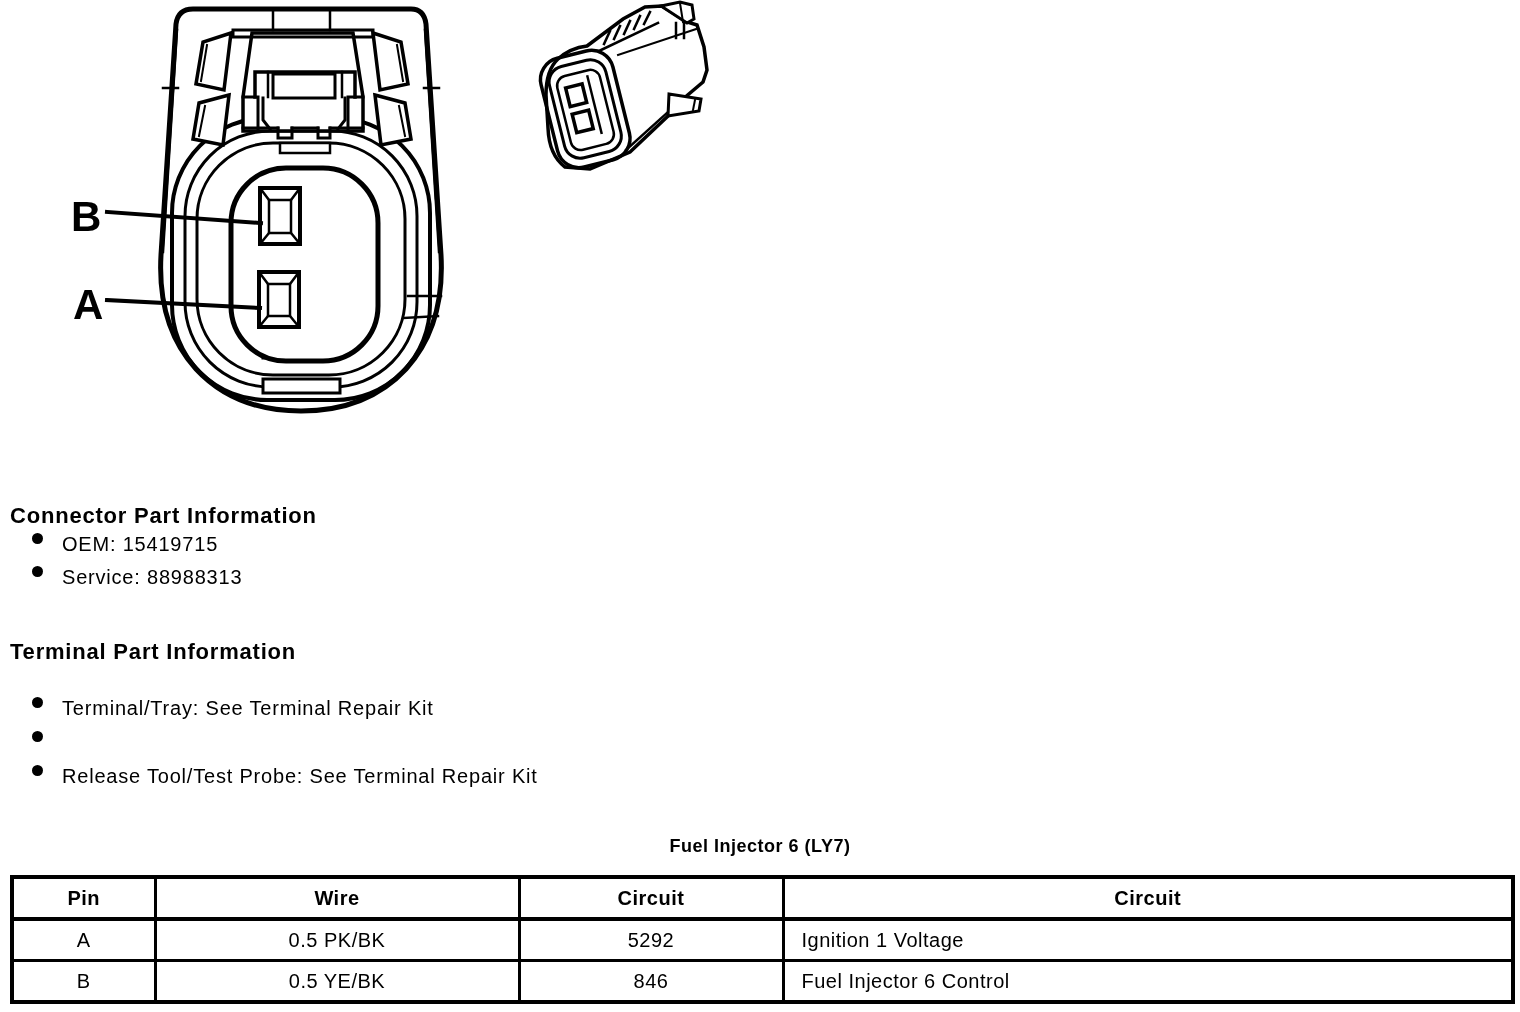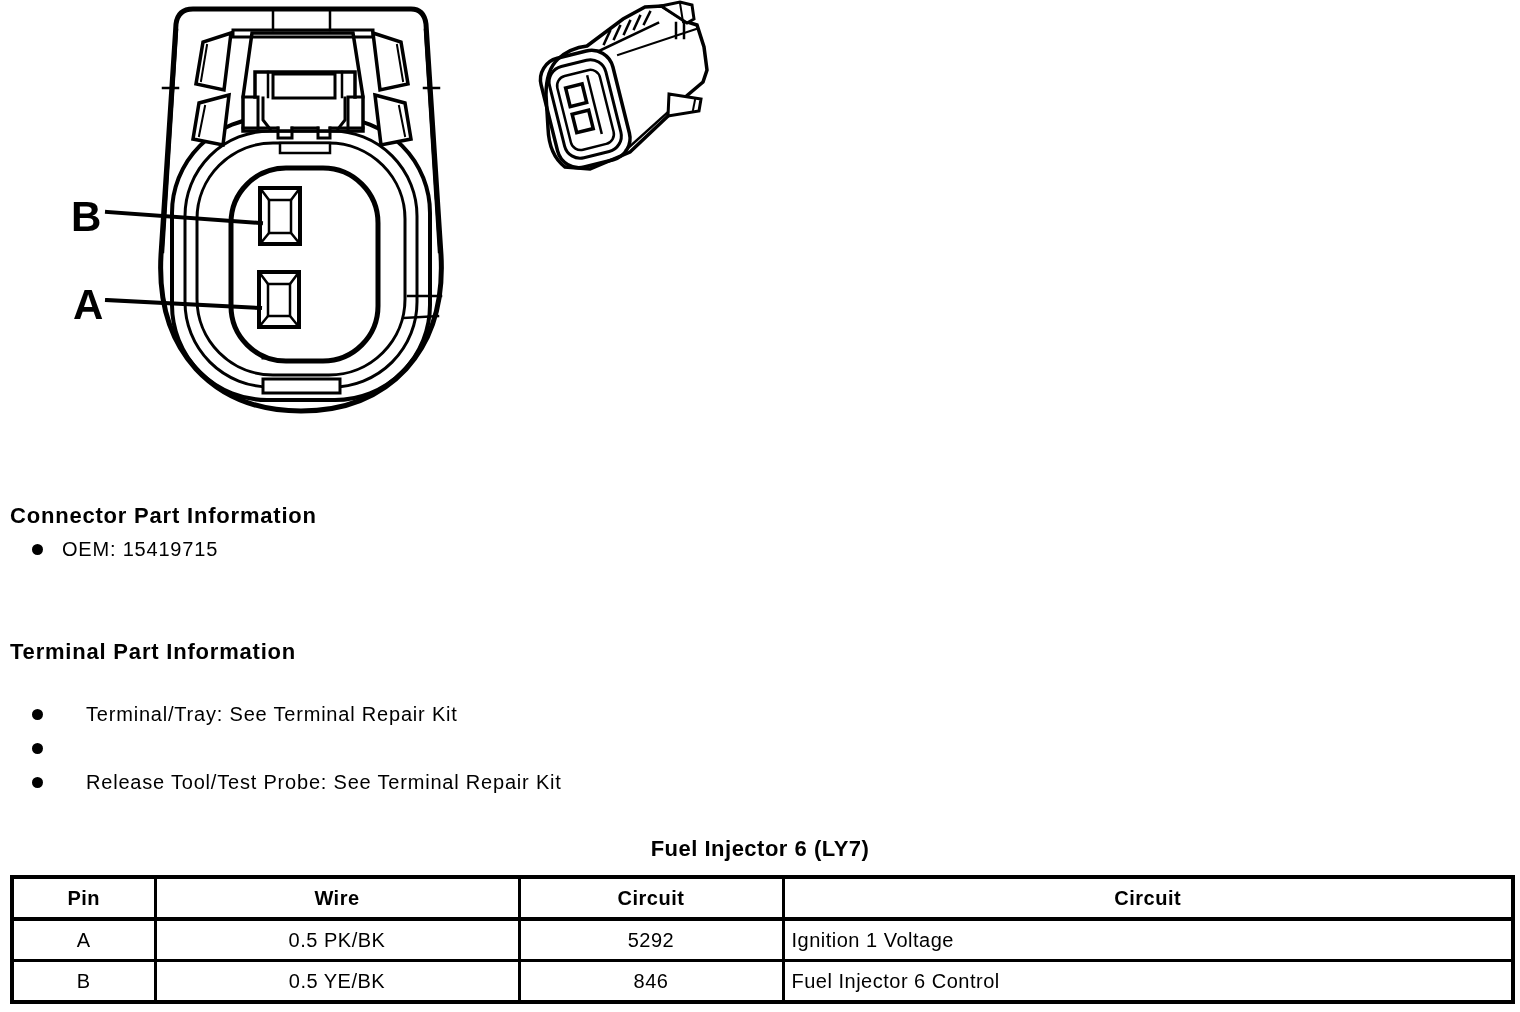--- a/index.html
+++ b/index.html
@@ -11,45 +11,45 @@
   #diagram{position:absolute;left:0;top:0;}
   .section-heading{
     position:absolute;left:10px;font-size:22px;font-weight:bold;
     letter-spacing:0.8px;line-height:23px;white-space:nowrap;
   }
   #connector-heading{top:504px;}
   #terminal-heading{top:640px;}
   .bullet-group{position:absolute;left:0;}
   #bullets-connector{top:533px;}
   #bullets-terminal{top:697px;}
-  .bullet-row{display:flex;align-items:center;height:33px;}
-  #bullets-terminal .bullet-row{height:34px;gap:24px;}
+  .bullet-row{display:flex;align-items:flex-start;height:33px;}
+  #bullets-terminal .bullet-row{height:34px;}
   .dot{
     width:11px;height:11px;border-radius:50%;background:#000;
     margin-left:32px;flex:0 0 auto;
   }
   .bullet-text{
     margin-left:19px;font-size:20px;letter-spacing:0.8px;white-space:nowrap;
   }
   #table-title{
     position:absolute;left:0;top:836px;width:1520px;text-align:center;
-    font-size:22px;font-weight:bold;letter-spacing:0.5px;
+    font-size:18px;font-weight:bold;letter-spacing:0.5px;
   }
   #pinout-table{
     position:absolute;left:10px;top:875px;width:1505px;
     border-collapse:collapse;table-layout:fixed;
   }
   #pinout-table th,#pinout-table td{
     border:3px solid #000;font-size:20px;letter-spacing:0.5px;
     text-align:center;padding:0;height:38px;overflow:hidden;white-space:nowrap;
   }
   #pinout-table th{font-weight:bold;border-bottom:4px solid #000;}
   #pinout-table{border:4px solid #000;}
   #pinout-table td.fn,#pinout-table th.fn{}
-  #pinout-table td.fn{text-align:left;padding-left:7px;}
+  #pinout-table td.fn{text-align:left;padding-left:17px;}
   col.c-pin{width:143px;}col.c-wire{width:364px;}col.c-circuit{width:264px;}
 </style>
 </head>
 <body>
 
 <div id="page">
 
   <svg id="diagram" width="760" height="460" viewBox="0 0 760 460" fill="none" stroke="#000" stroke-linecap="square" stroke-linejoin="miter">
 
     <g>
@@ -155,20 +155,24 @@
       </g>
     </g>
   </svg>
 
   <div class="section-heading" id="connector-heading">Connector Part Information</div>
 
   <div class="bullet-group" id="bullets-connector">
     <div class="bullet-row">
       <span class="dot"></span>
       <span class="bullet-text">OEM: 15419715</span>
+    </div>
+    <div class="bullet-row">
+      <span class="dot"></span>
+      <span class="bullet-text">Service: 88988313</span>
     </div>
   </div>
 
   <div class="section-heading" id="terminal-heading">Terminal Part Information</div>
 
   <div class="bullet-group" id="bullets-terminal">
     <div class="bullet-row">
       <span class="dot"></span>
       <span class="bullet-text">Terminal/Tray: See Terminal Repair Kit</span>
     </div>

